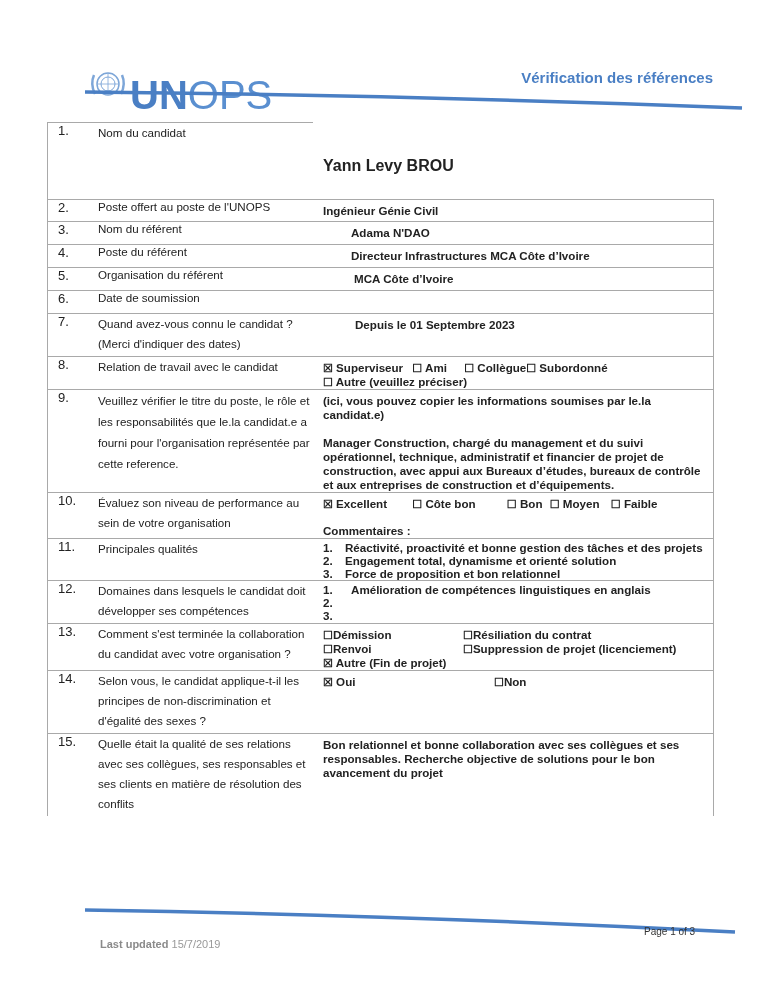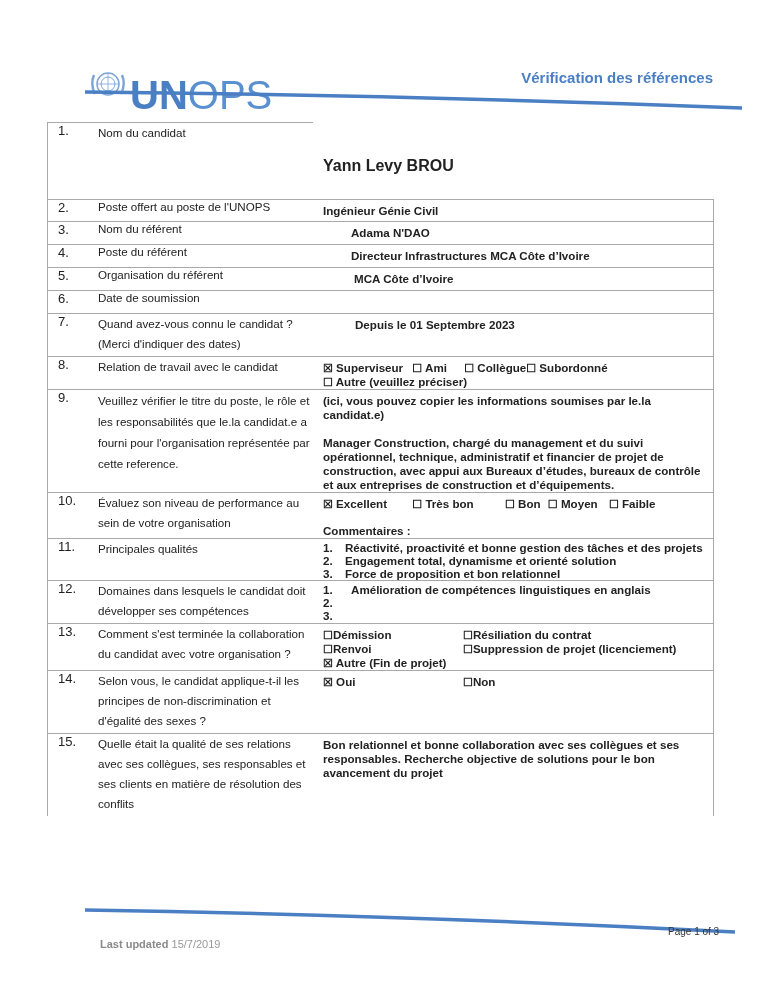--- a/index.html
+++ b/index.html
@@ -27,21 +27,21 @@
   .a-inner { padding-left: 10px; padding-top: 4px; padding-right: 6px; font-weight: bold; }
   .indent { padding-left: 38px; }
   .chk { display: inline-block; font-size: 11px; }
   .opt { display: inline-block; margin-right: 14px; white-space: nowrap; }
   ol.numlist { margin: 0; padding: 0; list-style: none; }
   ol.numlist li { display: flex; line-height: 13px; }
   ol.numlist li .n { width: 22px; flex: none; }
   .last-row td { border-bottom: none; }
   .footer-updated { position: absolute; left: 90px; top: 938px; font-size: 11px; color: #999; padding-left: 10px; }
   .footer-updated b { color: #8a8a8a; }
-  .footer-page { position: absolute; left: 668px; top: 926px; font-size: 10px; color: #333; text-align: right; }
+  .footer-page { position: absolute; left: 644px; top: 926px; font-size: 10px; color: #333; text-align: right; }
 </style>
 </head>
 <body>
 
 <div class="header-logo">
   <svg class="un-emblem" viewBox="0 0 40 36">
     <circle cx="20" cy="17" r="11" fill="none" stroke="#7da6d8" stroke-width="1.5"></circle>
     <circle cx="20" cy="17" r="7" fill="none" stroke="#7da6d8" stroke-width="1"></circle>
     <line x1="20" y1="6" x2="20" y2="28" stroke="#7da6d8" stroke-width="0.8"></line>
     <line x1="9" y1="17" x2="31" y2="17" stroke="#7da6d8" stroke-width="0.8"></line>
@@ -129,21 +129,21 @@
       <div style="margin-top:14px;">Manager Construction, chargé du management et du suivi opérationnel, technique, administratif et financier de projet de construction, avec appui aux Bureaux d’études, bureaux de contrôle et aux entreprises de construction et d’équipements.</div>
     </div>
         </td>
   </tr>
   <tr>
     <td class="num cell-pad">10.</td>
     <td class="q" style="padding:0 0 2px 0;">Évaluez son niveau de performance au sein de votre organisation</td>
     <td class="a">
           <div class="a-inner">
       <span class="opt" style="margin-right:22px;"><span class="chk">☒</span> <span>Excellent</span></span>
-      <span class="opt" style="margin-right:28px;"><span class="chk">☐</span> <span>Très bon</span></span>
+      <span class="opt" style="margin-right:28px;"><span class="chk">☐</span> <span>Côte bon</span></span>
       <span class="opt" style="margin-right:4px;"><span class="chk">☐</span> <span>Bon</span></span>
       <span class="opt" style="margin-right:8px;"><span class="chk">☐</span> <span>Moyen</span></span>
       <span class="opt" style="margin-right:0;"><span class="chk">☐</span> <span>Faible</span></span>
       <div style="margin-top:13px;">Commentaires :</div>
     </div>
         </td>
   </tr>
   <tr style="height:42px;">
     <td class="num cell-pad">11.</td>
     <td class="q" style="padding:0;">Principales qualités</td>
@@ -198,21 +198,21 @@
       <span><span class="chk">☐</span><span>Renvoi</span></span>
       <span><span class="chk">☐</span><span>Suppression de projet (licenciement)</span></span>
       <span style="grid-column:1 / span 2;"><span class="chk">☒</span> <span>Autre (Fin de projet)</span></span>
     </div>
         </td>
   </tr>
   <tr>
     <td class="num cell-pad">14.</td>
     <td class="q" style="padding:0 0 2px 0;">Selon vous, le candidat applique-t-il les principes de non-discrimination et d'égalité des sexes ?</td>
     <td class="a">
-          <div class="a-inner" style="display:grid; grid-template-columns:140px 1fr;">
+          <div class="a-inner" style="display:grid; grid-template-columns:140px 1fr;gap:31px;">
       <span><span class="chk">☒</span> <span>Oui</span></span>
       <span><span class="chk">☐</span><span>Non</span></span>
     </div>
         </td>
   </tr>
   <tr class="last-row">
     <td class="num cell-pad">15.</td>
     <td class="q" style="padding:0 0 2px 0;">Quelle était la qualité de ses relations avec ses collègues, ses responsables et ses clients en matière de résolution des conflits</td>
     <td class="a">
           <div class="a-inner">Bon relationnel et bonne collaboration avec ses collègues et ses responsables. Recherche objective de solutions pour le bon avancement du projet</div>

